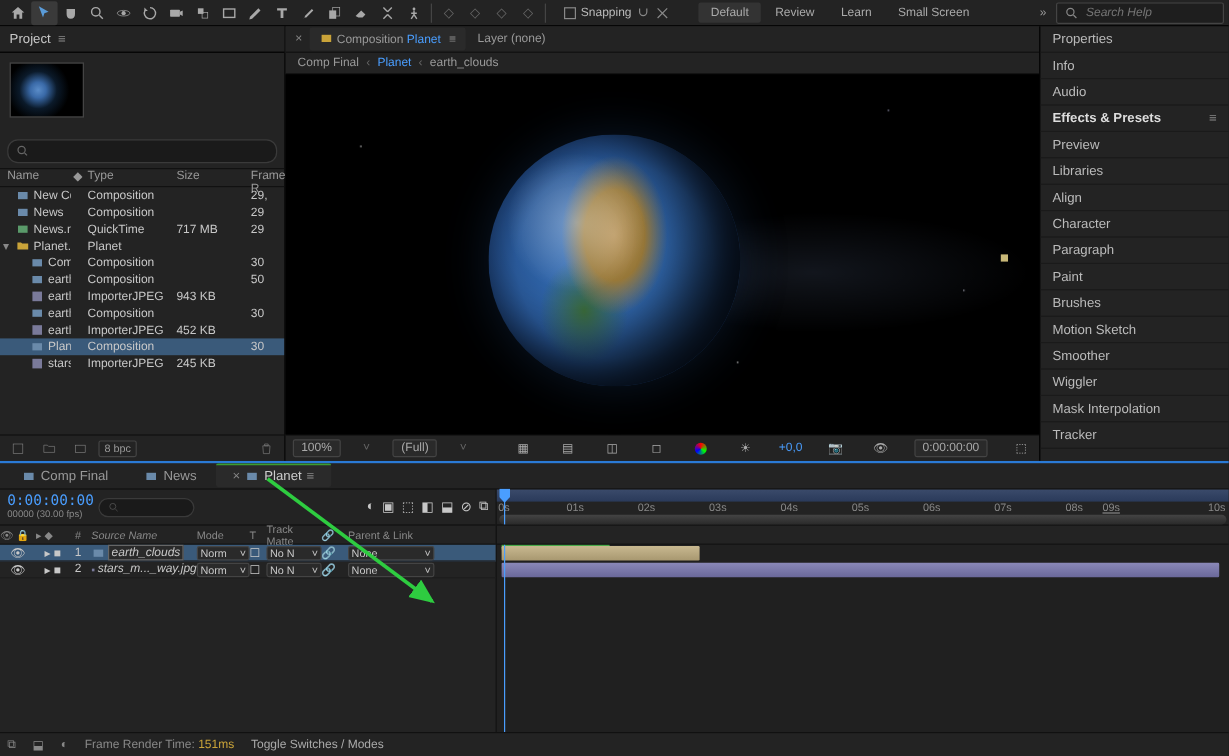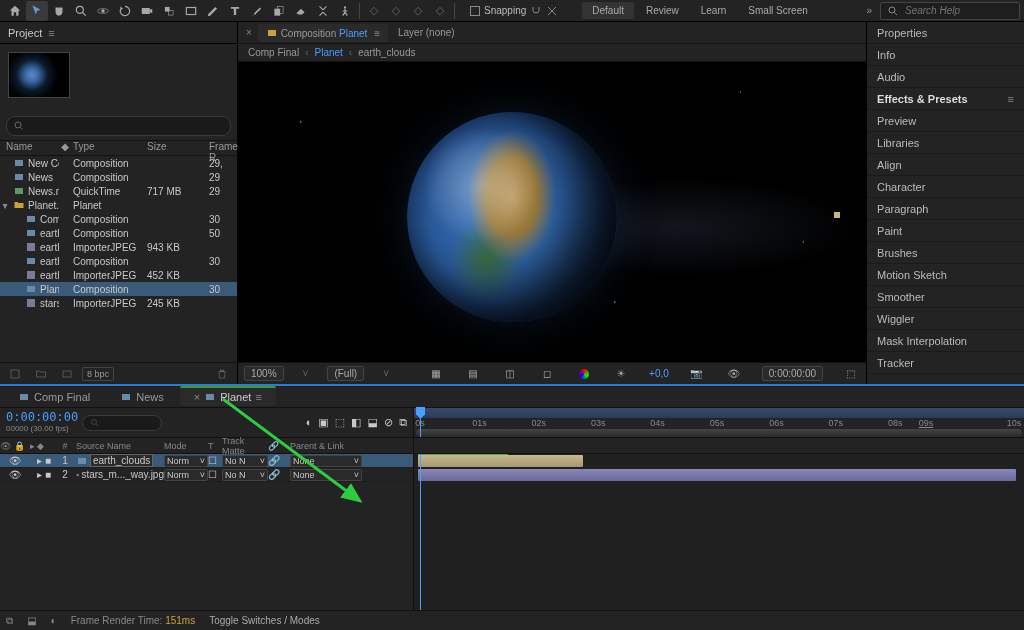--- a/index.html
+++ b/index.html
@@ -114,21 +114,21 @@
   .tl-time{width:76px;padding:2px 6px;}
   .tc{color:var(--accent2);font-size:12px;font-family:monospace;}
   .fps{color:#888;font-size:8px;}
   .tl-search{flex:1;display:flex;align-items:center;padding:0 6px;gap:8px;}
   .tl-search .sbox{background:#1a1a1a;border:1px solid #3a3a3a;border-radius:9px;height:16px;width:80px;display:flex;align-items:center;padding:0 6px;}
   .tl-icons{display:flex;gap:6px;}
   .tl-cols{height:16px;display:flex;align-items:center;border-bottom:1px solid #111;font-size:9px;color:#888;}
   .c-eye{width:30px;}
   .c-tw{width:28px;}
   .c-num{width:14px;text-align:center;}
-  .c-src{width:92px;padding-left:4px;}
+  .c-src{width:92px;padding-left:4px;font-style:italic;}
   .c-mode{width:44px;}
   .c-t{width:14px;}
   .c-trk{width:46px;}
   .c-pl{width:22px;}
   .c-par{width:72px;}
   .tl-row{height:14px;display:flex;align-items:center;font-size:10px;border-bottom:1px solid #1d1d1d;}
   .tl-row.sel{background:#3a5a7a;}
   .mode-drop,.par-drop{background:#2a2a2a;border:1px solid #444;height:12px;font-size:9px;padding:0 2px;display:flex;align-items:center;justify-content:space-between;border-radius:2px;}
   .tl-right{flex:1;position:relative;display:flex;flex-direction:column;}
   .ruler{height:30px;position:relative;border-bottom:1px solid #111;background:var(--bg1);}

